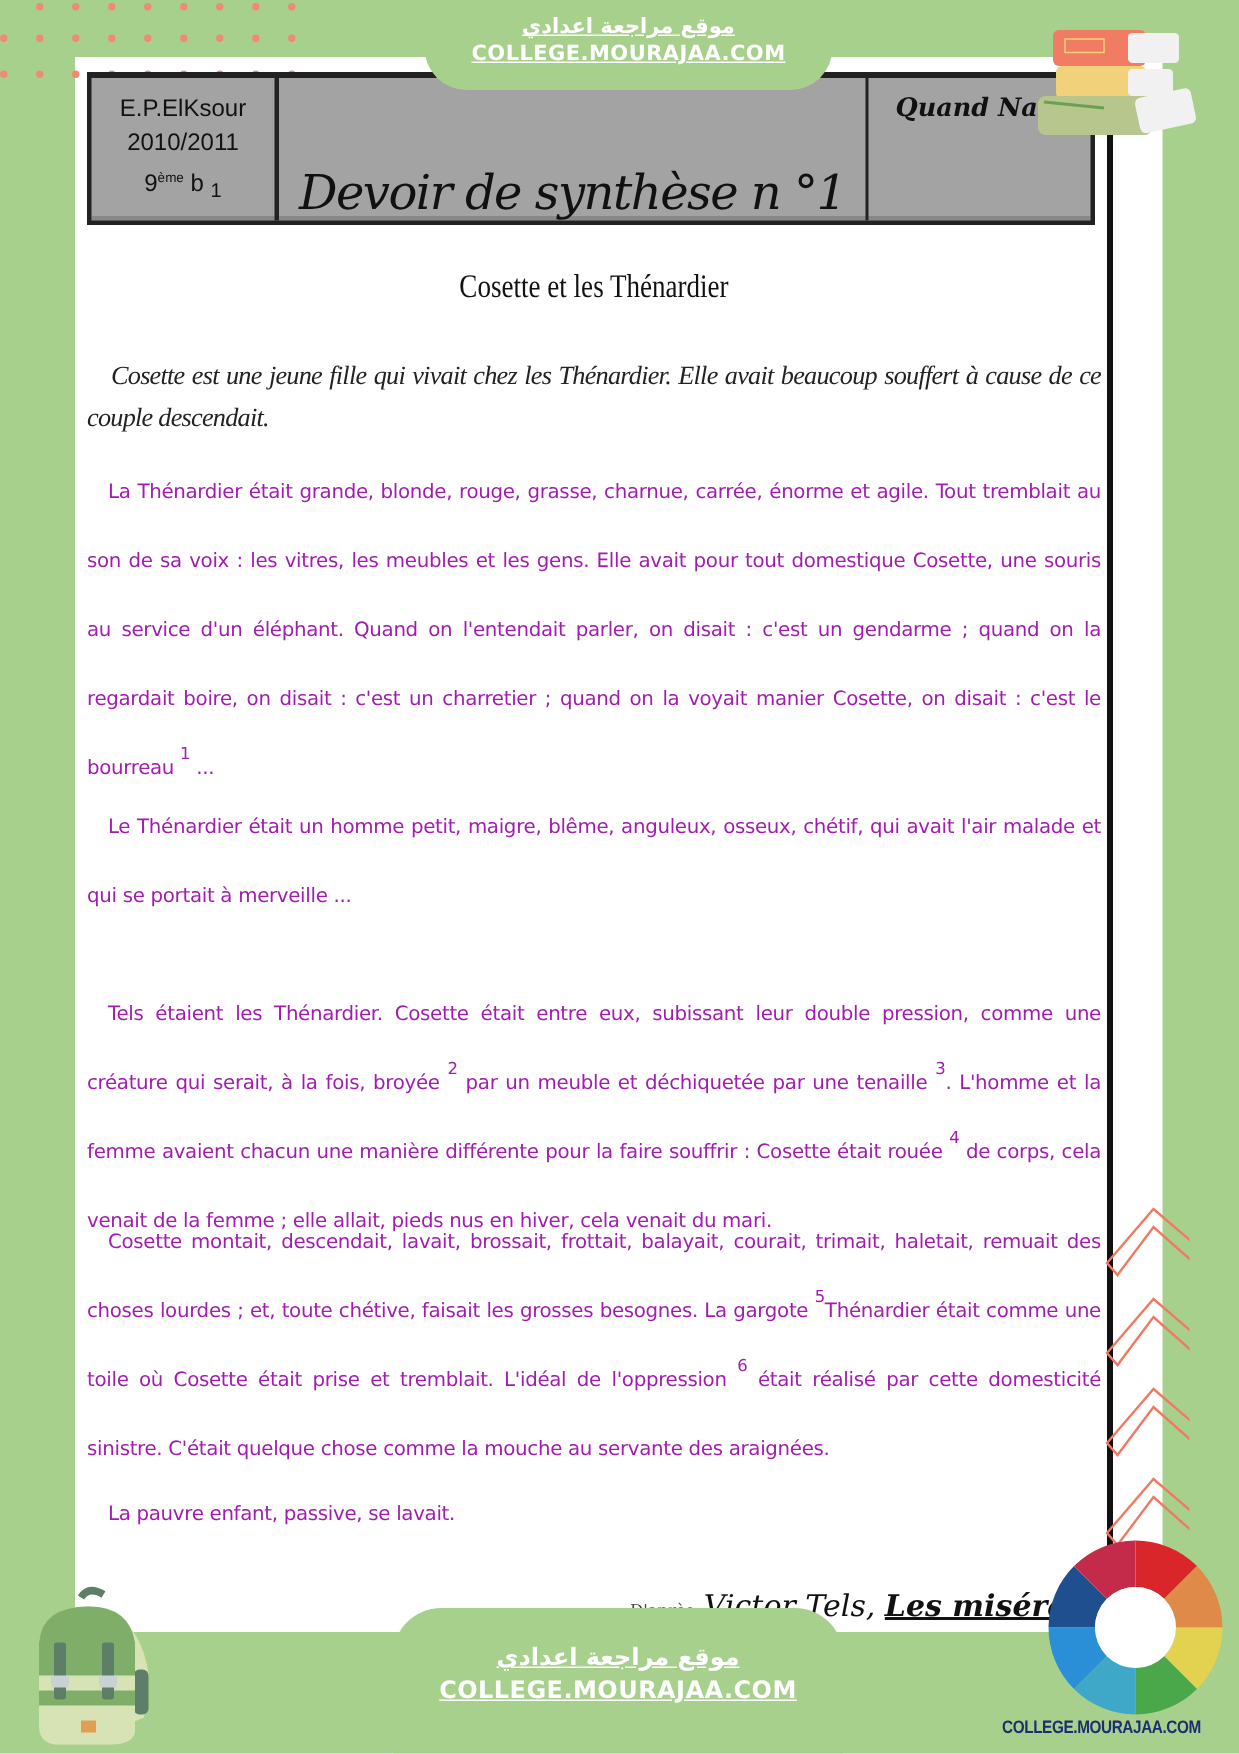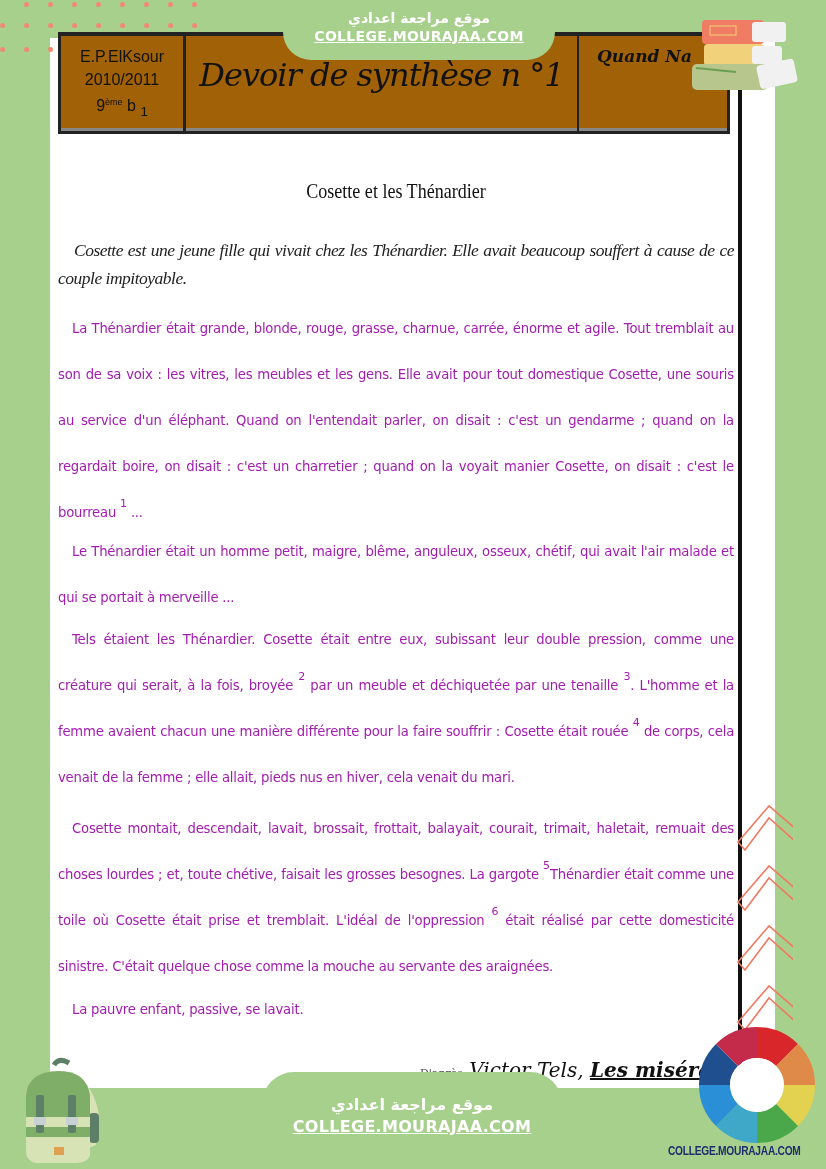--- a/index.html
+++ b/index.html
@@ -14,32 +14,32 @@
   }
   .dots {
     position: absolute; left: 0; top: 0; width: 200px; height: 55px;
   }
   .dot { position: absolute; width: 5px; height: 5px; border-radius: 50%; background: #ef8a73; }
   .doc-frame {
     position: absolute; left: 58px; top: 45px; width: 680px; height: 1040px;
     border-right: 4px solid #111;
   }
   .header-table {
-    position: absolute; left: 58px; top: 32px; width: 672px; height: 102px;
+    position: absolute; left: 58px; top: 48px; width: 672px; height: 102px;
     border: 3px solid #222; border-top-width: 4px; box-sizing: border-box;
-    display: flex; background: #a16207;
+    display: flex; background: #a3a3a3;
     box-shadow: inset 0 -3px 0 #888;
   }
   .cell-left {
     width: 125px; border-right: 3px solid #222; box-sizing: border-box;
     display: flex; flex-direction: column; align-items: center; justify-content: center;
     font-family: "Liberation Sans", sans-serif; font-size: 16px; line-height: 23px; color: #111;
   }
   .cell-mid {
-    flex: 1; border-right: 2px solid #222; display: flex; align-items: flex-start; justify-content: center;
+    flex: 1; border-right: 2px solid #222; display: flex; align-items: flex-end; justify-content: center;
     padding-top: 20px;
   }
   .cell-mid span {
     font-family: "DejaVu Serif", serif; font-style: italic; font-size: 32px; color: #111; letter-spacing: -1px;
   }
   .cell-right { width: 148px; padding: 10px 0 0 18px; box-sizing: border-box; }
   .cell-right span { font-family: "DejaVu Serif", serif; font-style: italic; font-weight: bold; font-size: 17px; color: #111; }
   sup.small { font-size: 9px; }
   .title {
     position: absolute; left: 58px; width: 676px; top: 178px; text-align: center;
@@ -68,21 +68,21 @@
   .banner-top {
     position: absolute; left: 283px; top: 0; width: 272px; height: 60px;
     background: #a8d08d; border-radius: 0 0 28px 28px;
     text-align: center; color: #fff; padding-top: 9px; box-sizing: border-box;
   }
   .banner-bottom {
     position: absolute; left: 262px; top: 1072px; width: 300px; height: 97px;
     background: #a8d08d; border-radius: 32px 32px 0 0;
     text-align: center; color: #fff; padding-top: 22px; box-sizing: border-box;
   }
-  .banner-line1 { font-size: 14px; font-weight: bold; line-height: 18px; }
+  .banner-line1 { font-size: 14px; font-weight: bold; text-decoration: underline; line-height: 18px; }
   .banner-line2 { font-family: "DejaVu Sans", sans-serif; font-size: 14px; font-weight: bold; text-decoration: underline; letter-spacing: 0.3px; line-height: 18px; }
   .banner-bottom .banner-line1 { font-size: 16px; line-height: 22px; }
   .banner-bottom .banner-line2 { font-size: 16px; line-height: 22px; }
   .logo-text {
     position: absolute; left: 668px; top: 1144px; width: 150px;
     font-family: "Liberation Sans", sans-serif; font-weight: bold; font-size: 12px; color: #1e2d6e;
     letter-spacing: -0.3px; transform: scaleX(0.85); transform-origin: left;
   }
   .books { position: absolute; left: 690px; top: 12px; width: 110px; height: 82px; }
   .backpack { position: absolute; left: 14px; top: 1055px; width: 100px; height: 110px; }
@@ -134,31 +134,31 @@
   <div class="cell-mid">
     <span>Devoir de synthèse n °1</span>
   </div>
   <div class="cell-right">
     <span>Quand Na</span>
   </div>
 </div>
 
 <div class="title">Cosette et les Thénardier</div>
 
-<div class="intro">Cosette est une jeune fille qui vivait chez les Thénardier. Elle avait beaucoup souffert à cause de ce couple impitoyable.</div>
+<div class="intro">Cosette est une jeune fille qui vivait chez les Thénardier. Elle avait beaucoup souffert à cause de ce couple descendait.</div>
 
 <div class="body-text lh46" style="top:306px">
   <p><span>La Thénardier était grande, blonde, rouge, grasse, charnue, carrée, énorme et agile. Tout tremblait au son de sa voix : les vitres, les meubles et les gens. Elle avait pour tout domestique Cosette, une souris au service d'un éléphant. Quand on l'entendait parler, on disait : c'est un gendarme ; quand on la regardait boire, on disait : c'est un charretier ; quand on la voyait manier Cosette, on disait : c'est le bourreau</span> <sup class="fn">1</sup><span> ...</span></p>
 </div>
 
 <div class="body-text lh46" style="top:529px">
   <p>Le Thénardier était un homme petit, maigre, blême, anguleux, osseux, chétif, qui avait l'air malade et qui se portait à merveille ...</p>
 </div>
 
-<div class="body-text lh46" style="top:617px">
+<div class="body-text lh46" style="top:654px">
   <p><span>Tels étaient les Thénardier. Cosette était entre eux, subissant leur double pression, comme une créature qui serait, à la fois, broyée </span><sup class="fn">2</sup><span> par un meuble et déchiquetée par une tenaille </span><sup class="fn">3</sup><span>. L'homme et la femme avaient chacun une manière différente pour la faire souffrir : Cosette était rouée </span><sup class="fn">4</sup><span> de corps, cela venait de la femme ; elle allait, pieds nus en hiver, cela venait du mari.</span></p>
 </div>
 
 <div class="body-text lh46" style="top:806px">
   <p><span>Cosette montait, descendait, lavait, brossait, frottait, balayait, courait, trimait, haletait, remuait des choses lourdes ; et, toute chétive, faisait les grosses besognes. La gargote </span><sup class="fn">5</sup><span>Thénardier était comme une toile où Cosette était prise et tremblait. L'idéal de l'oppression </span><sup class="fn">6</sup><span> était réalisé par cette domesticité sinistre. C'était quelque chose comme la mouche au servante des araignées.</span></p>
 </div>
 
 <div class="body-text" style="top:1000px; line-height:20px">
   <p>La pauvre enfant, passive, se lavait.</p>
 </div>

